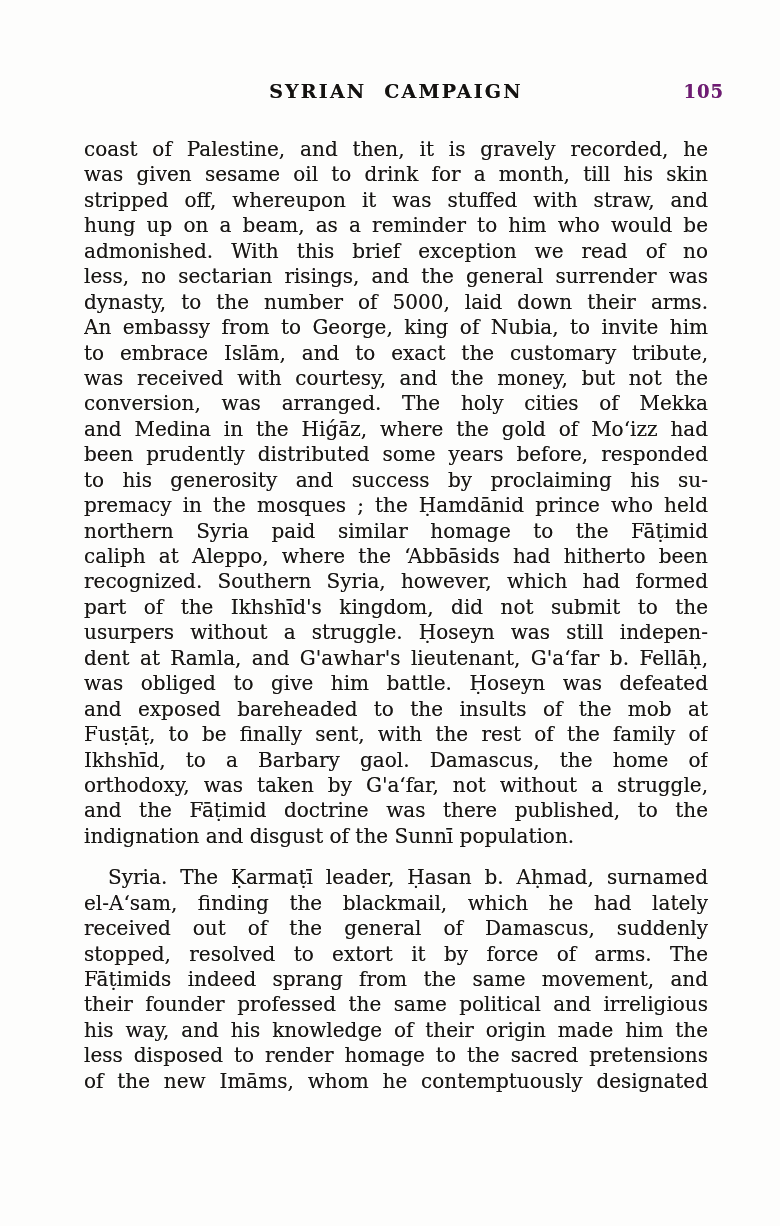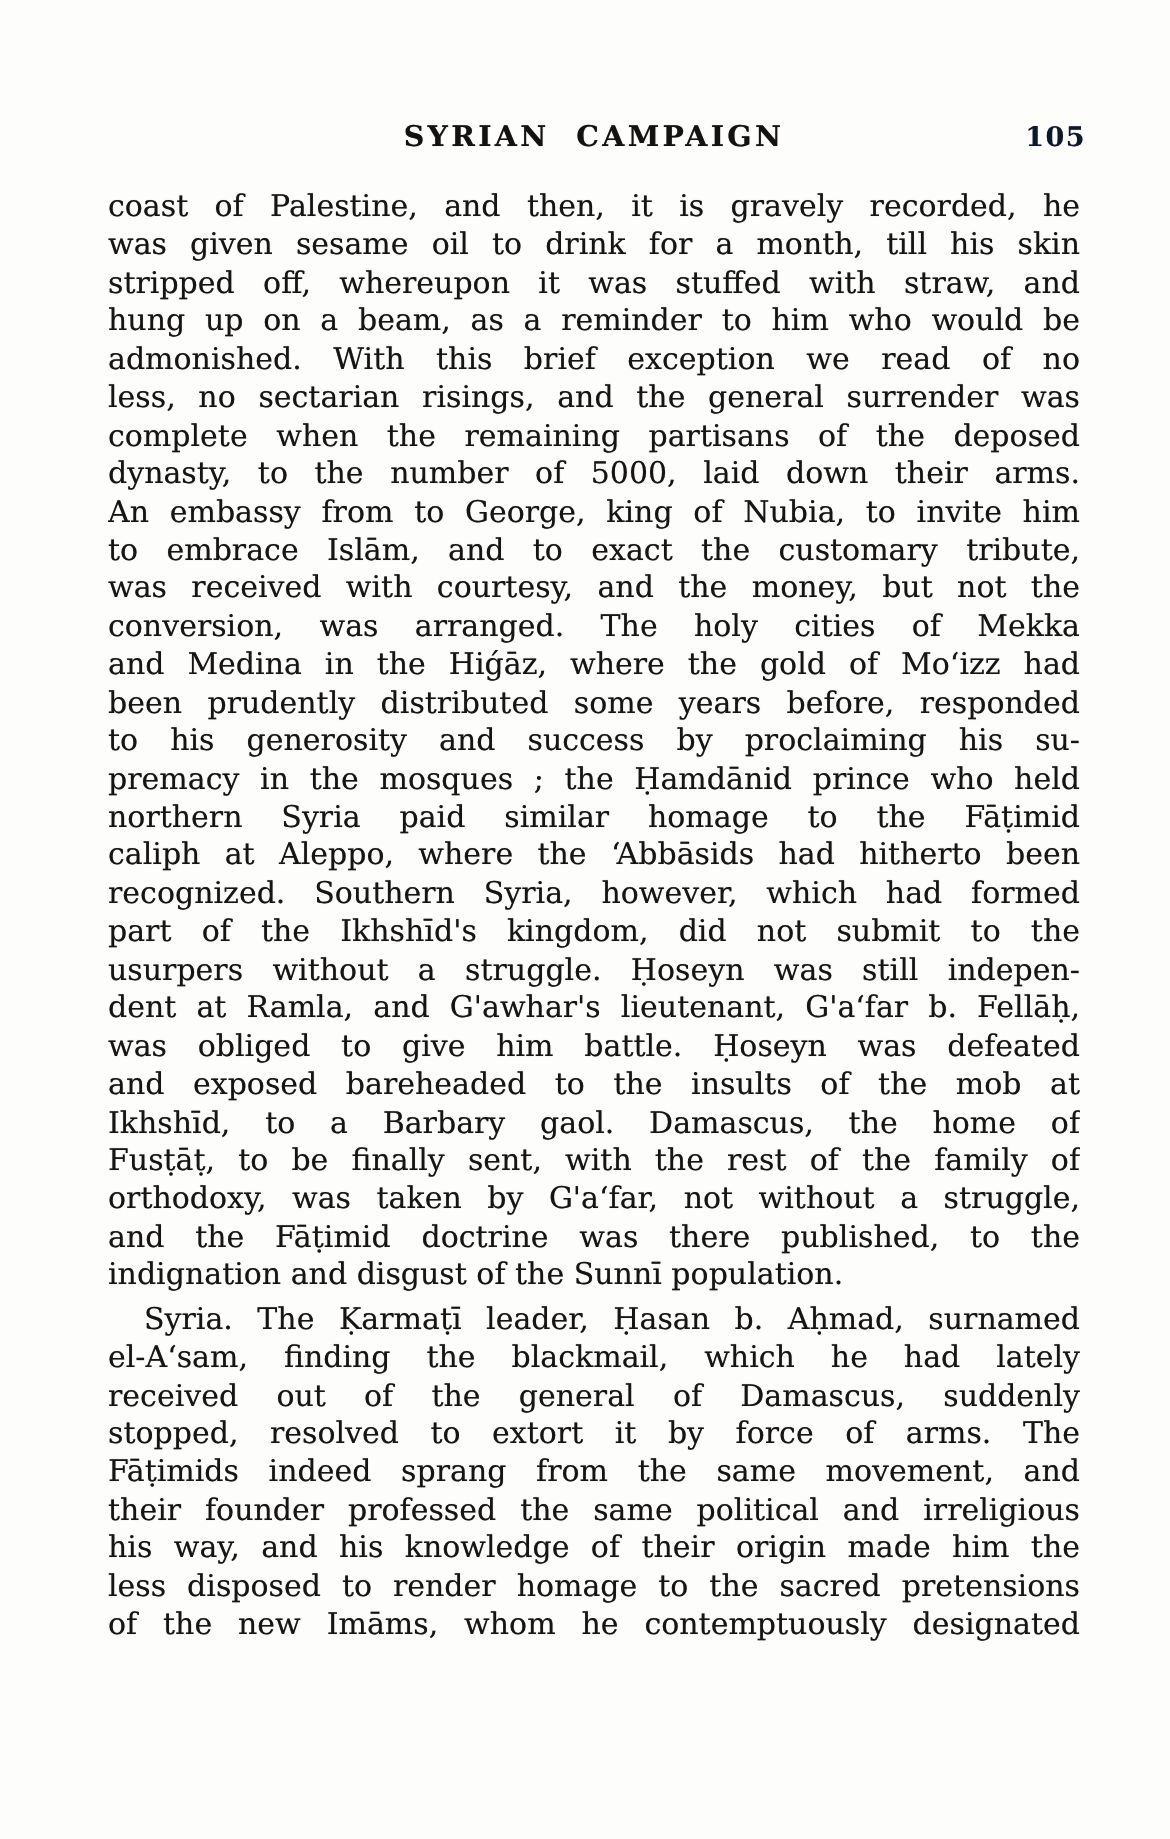--- a/index.html
+++ b/index.html
@@ -38,35 +38,35 @@
     color: #141210;
     text-shadow: 0 0 0.5px rgba(20,18,16,0.55);
   }
   .page-number {
     position: absolute;
     right: 0;
     top: 1px;
     font-size: 18px;
     font-weight: 700;
     letter-spacing: 1px;
-    color: #0f172a;
+    color: #701a75;
     text-shadow: 0 0 0.5px rgba(20,18,16,0.5);
   }
   
   .bodytext {
     position: absolute;
     left: 68px;
     top: 121px;
     width: 656px;
     font-size: 20px;
     line-height: 25.45px;
     text-shadow: 0 0 0.45px rgba(23,21,19,0.55);
   }
   .paragraph {
-    margin: 4px;
+    margin: 16px;
   }
   .line {
     text-align: justify;
     text-align-last: justify;
     height: 25.45px;
     overflow: hidden;
   }
   
   .para-end .line:last-child {
     text-align-last: left;
@@ -87,40 +87,39 @@
   </div>
 
   <div class="bodytext">
     <div class="paragraph para-end">
         <div class="line">coast of Palestine, and then, it is gravely recorded, he</div>
         <div class="line">was given sesame oil to drink for a month, till his skin</div>
         <div class="line">stripped off, whereupon it was stuffed with straw, and</div>
         <div class="line">hung up on a beam, as a reminder to him who would be</div>
         <div class="line">admonished.  With this brief exception we read of no</div>
         <div class="line">less, no sectarian risings, and the general surrender was</div>
-        <div class="line">complete when the remaining partisans of the deposed</div>
         <div class="line">dynasty, to the number of 5000, laid down their arms.</div>
         <div class="line">An embassy from to George, king of Nubia, to invite him</div>
         <div class="line">to embrace Islām, and to exact the customary tribute,</div>
         <div class="line">was received with courtesy, and the money, but not the</div>
         <div class="line">conversion, was arranged.  The holy cities of Mekka</div>
         <div class="line">and Medina in the Hiǵāz, where the gold of Moʻizz had</div>
         <div class="line">been prudently distributed some years before, responded</div>
         <div class="line">to his generosity and success by proclaiming his su-</div>
         <div class="line">premacy in the mosques ; the Ḥamdānid prince who held</div>
         <div class="line">northern Syria paid similar homage to the Fāṭimid</div>
         <div class="line">caliph at Aleppo, where the ʻAbbāsids had hitherto been</div>
         <div class="line">recognized.  Southern Syria, however, which had formed</div>
         <div class="line">part of the Ikhshīd's kingdom, did not submit to the</div>
         <div class="line">usurpers without a struggle.  Ḥoseyn was still indepen-</div>
         <div class="line">dent at Ramla, and G'awhar's lieutenant, G'aʻfar b. Fellāḥ,</div>
         <div class="line">was obliged to give him battle.  Ḥoseyn was defeated</div>
         <div class="line">and exposed bareheaded to the insults of the mob at</div>
+        <div class="line">Fusṭāṭ, to be finally sent, with the rest of the family of</div>
         <div class="line">Ikhshīd, to a Barbary gaol.  Damascus, the home of</div>
-        <div class="line">Fusṭāṭ, to be finally sent, with the rest of the family of</div>
         <div class="line">orthodoxy, was taken by G'aʻfar, not without a struggle,</div>
         <div class="line">and the Fāṭimid doctrine was there published, to the</div>
         <div class="line">indignation and disgust of the Sunnī population.</div>
       </div>
     <div class="paragraph indented">
         <div class="line">Syria.  The Ḳarmaṭī leader, Ḥasan b. Aḥmad, surnamed</div>
         <div class="line">el-Aʻsam, finding the blackmail, which he had lately</div>
         <div class="line">received out of the general of Damascus, suddenly</div>
         <div class="line">stopped, resolved to extort it by force of arms.  The</div>
         <div class="line">Fāṭimids indeed sprang from the same movement, and</div>

